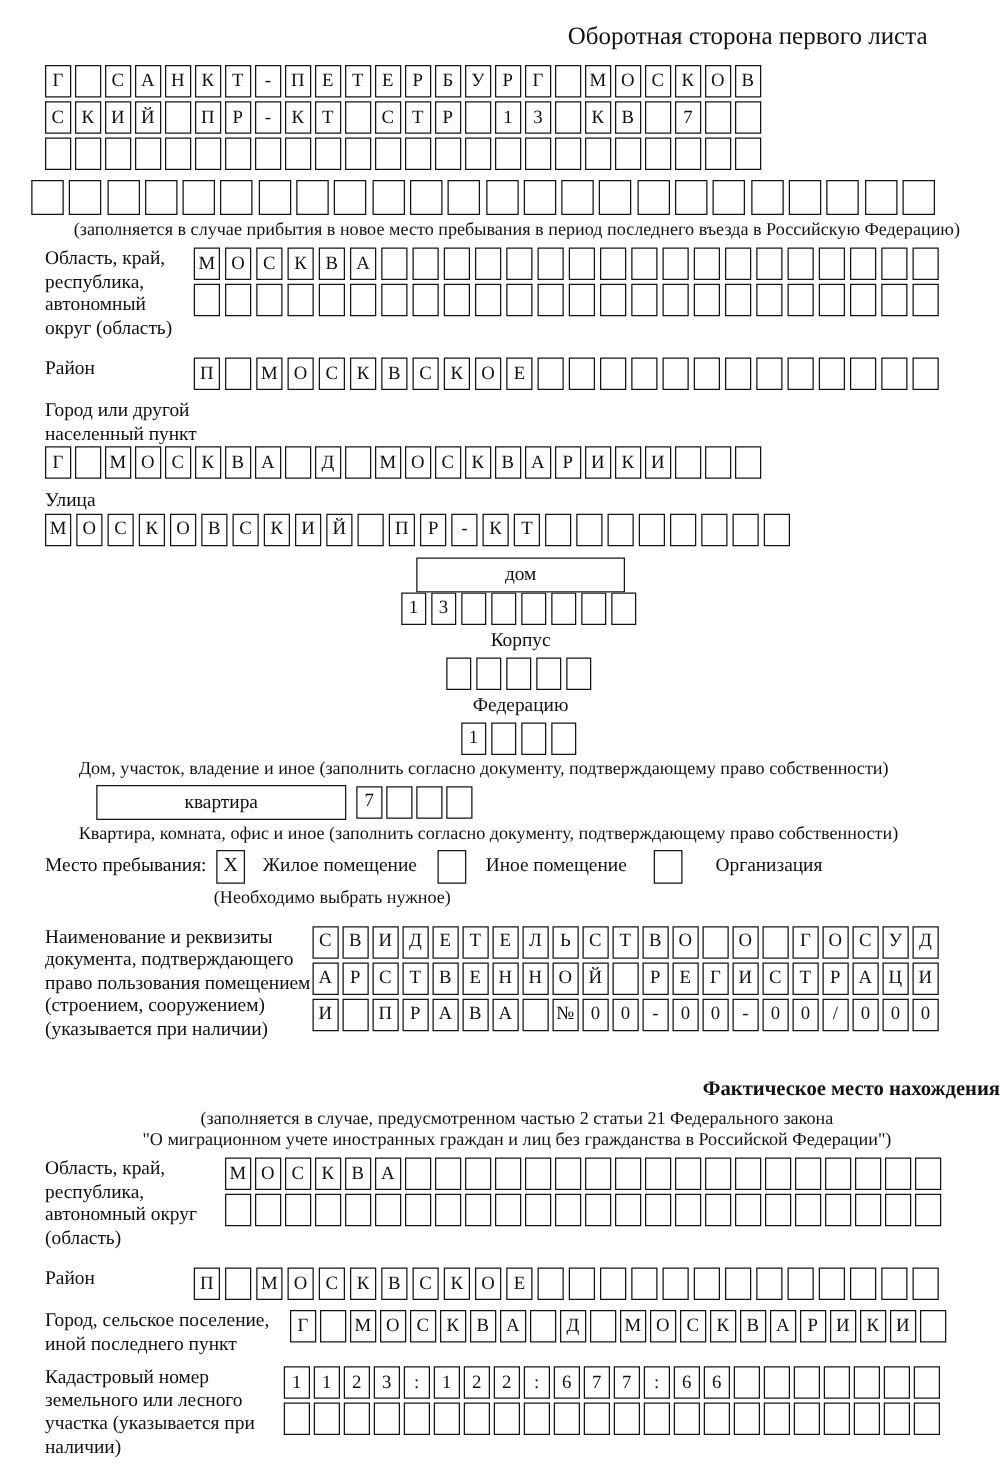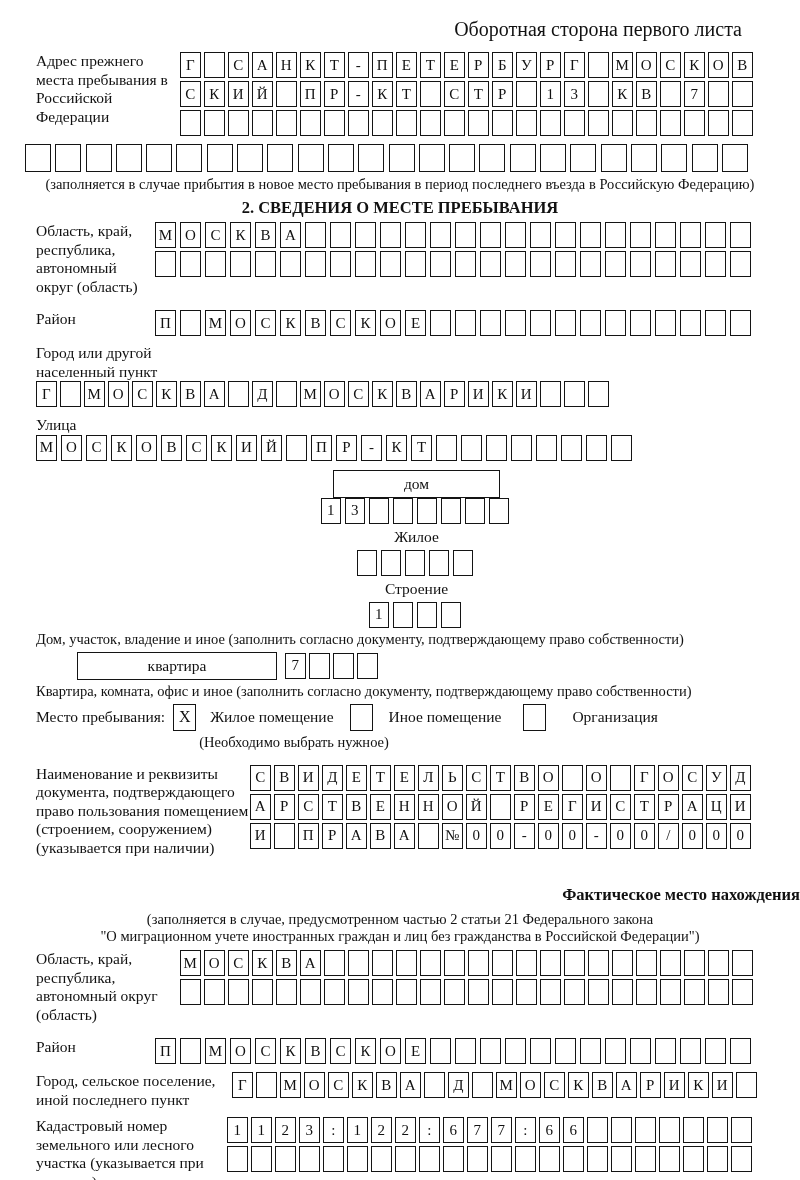--- a/index.html
+++ b/index.html
@@ -20,21 +20,21 @@
   .cellcol{display:flex;flex-direction:column;}
   .cellrow{display:flex;flex-wrap:nowrap;margin-bottom:3px;}
   .cell{
     box-sizing:border-box;flex:0 0 auto;width:20.5px;height:26px;
     border:1.7px solid #141414;margin-right:3.5px;
     display:flex;align-items:center;justify-content:center;
     font-size:15px;line-height:1;background:#fff;
   }
   .loose .cell{width:21px;margin-right:4px;}
   .wide .cell{width:26px;height:28px;margin-right:4.3px;}
-  .note{font-size:14.5px;line-height:17px;}
+  .note{font-size:14.5px;line-height:17px;padding-left:27px;}
   .center{text-align:center;}
   .sect-title{font-size:16.5px;font-weight:bold;text-align:center;}
   .wbox{
     box-sizing:border-box;border:1.7px solid #141414;height:28px;
     display:flex;align-items:center;justify-content:center;
     font-size:15.5px;flex:0 0 auto;background:#fff;
   }
   .chk{
     box-sizing:border-box;width:23px;height:27px;border:1.7px solid #141414;
     display:flex;align-items:center;justify-content:center;
@@ -43,34 +43,33 @@
   .inline-lbl{font-size:15.5px;line-height:26px;white-space:nowrap;}
   .stamp{
     box-sizing:border-box;width:357px;height:176px;border:2px solid #141414;
     margin-left:395px;background:#fff;
   }
   .mb3{margin-bottom:3px;}.mb4{margin-bottom:4px;}.mb5{margin-bottom:5px;}
   .mb6{margin-bottom:6px;flex-direction:column;}.mb8{margin-bottom:8px;}.mb14{margin-bottom:14px;}
   .mt14{margin-top:14px;}.mt18{margin-top:18px;}.mt28{margin-top:28px;text-align:right;}
   .ml33{margin-left:33px;}
   .cap-left{margin-left:36px;}
-  .need-note{width:300px;margin-left:144px;text-align:center;}
+  .need-note{width:300px;margin-left:144px;}
   .gap8{width:8px;flex:0 0 auto;}.gap14{width:14px;flex:0 0 auto;}
   .gap16{width:16px;flex:0 0 auto;}.gap22{width:22px;flex:0 0 auto;}
   .gap26{width:26px;flex:0 0 auto;}.gap6{width:6px;flex:0 0 auto;}.gap4{width:4px;flex:0 0 auto;}
 </style>
 </head>
 <body>
 
 <div class="page">
 
   <div class="hdr mb14">Оборотная сторона первого листа</div>
 
   <div class="frow mb5">
-    <div class="flabel w144">Адрес прежнего места пребывания в Российской Федерации</div>
     <div class="cellcol">
       <div class="cellrow">
           <div class="cell">Г</div>
           <div class="cell"></div>
           <div class="cell">С</div>
           <div class="cell">А</div>
           <div class="cell">Н</div>
           <div class="cell">К</div>
           <div class="cell">Т</div>
           <div class="cell">-</div>
@@ -166,21 +165,20 @@
       <div class="cell"></div>
       <div class="cell"></div>
       <div class="cell"></div>
       <div class="cell"></div>
       <div class="cell"></div>
       <div class="cell"></div>
       <div class="cell"></div>
     </div>
   <div class="note center mb5">(заполняется в случае прибытия в новое место пребывания в период последнего въезда в Российскую Федерацию)</div>
 
-  <div class="sect-title mb4">2. СВЕДЕНИЯ О МЕСТЕ ПРЕБЫВАНИЯ</div>
 
   <div class="frow mb14">
     <div class="flabel w119">Область, край, республика, автономный округ (область)</div>
     <div class="cellcol">
       <div class="cellrow loose">
           <div class="cell">М</div>
           <div class="cell">О</div>
           <div class="cell">С</div>
           <div class="cell">К</div>
           <div class="cell">В</div>
@@ -330,31 +328,31 @@
         <div class="cell">1</div>
         <div class="cell">3</div>
         <div class="cell"></div>
         <div class="cell"></div>
         <div class="cell"></div>
         <div class="cell"></div>
         <div class="cell"></div>
         <div class="cell"></div>
       </div>
     <div class="gap4"></div>
-    <div class="inline-lbl">Жилое</div>
+    <div class="inline-lbl">Корпус</div>
     <div class="gap6"></div>
     <div class="cellrow" style="margin-bottom:0;">
         <div class="cell"></div>
         <div class="cell"></div>
         <div class="cell"></div>
         <div class="cell"></div>
         <div class="cell"></div>
       </div>
     <div class="gap6"></div>
-    <div class="inline-lbl">Строение</div>
+    <div class="inline-lbl">Федерацию</div>
     <div class="gap6"></div>
     <div class="cellrow" style="margin-bottom:0;">
         <div class="cell">1</div>
         <div class="cell"></div>
         <div class="cell"></div>
         <div class="cell"></div>
       </div>
   </div>
   <div class="note cap-left mb4">Дом, участок, владение и иное (заполнить согласно документу, подтверждающему право собственности)</div>
 

